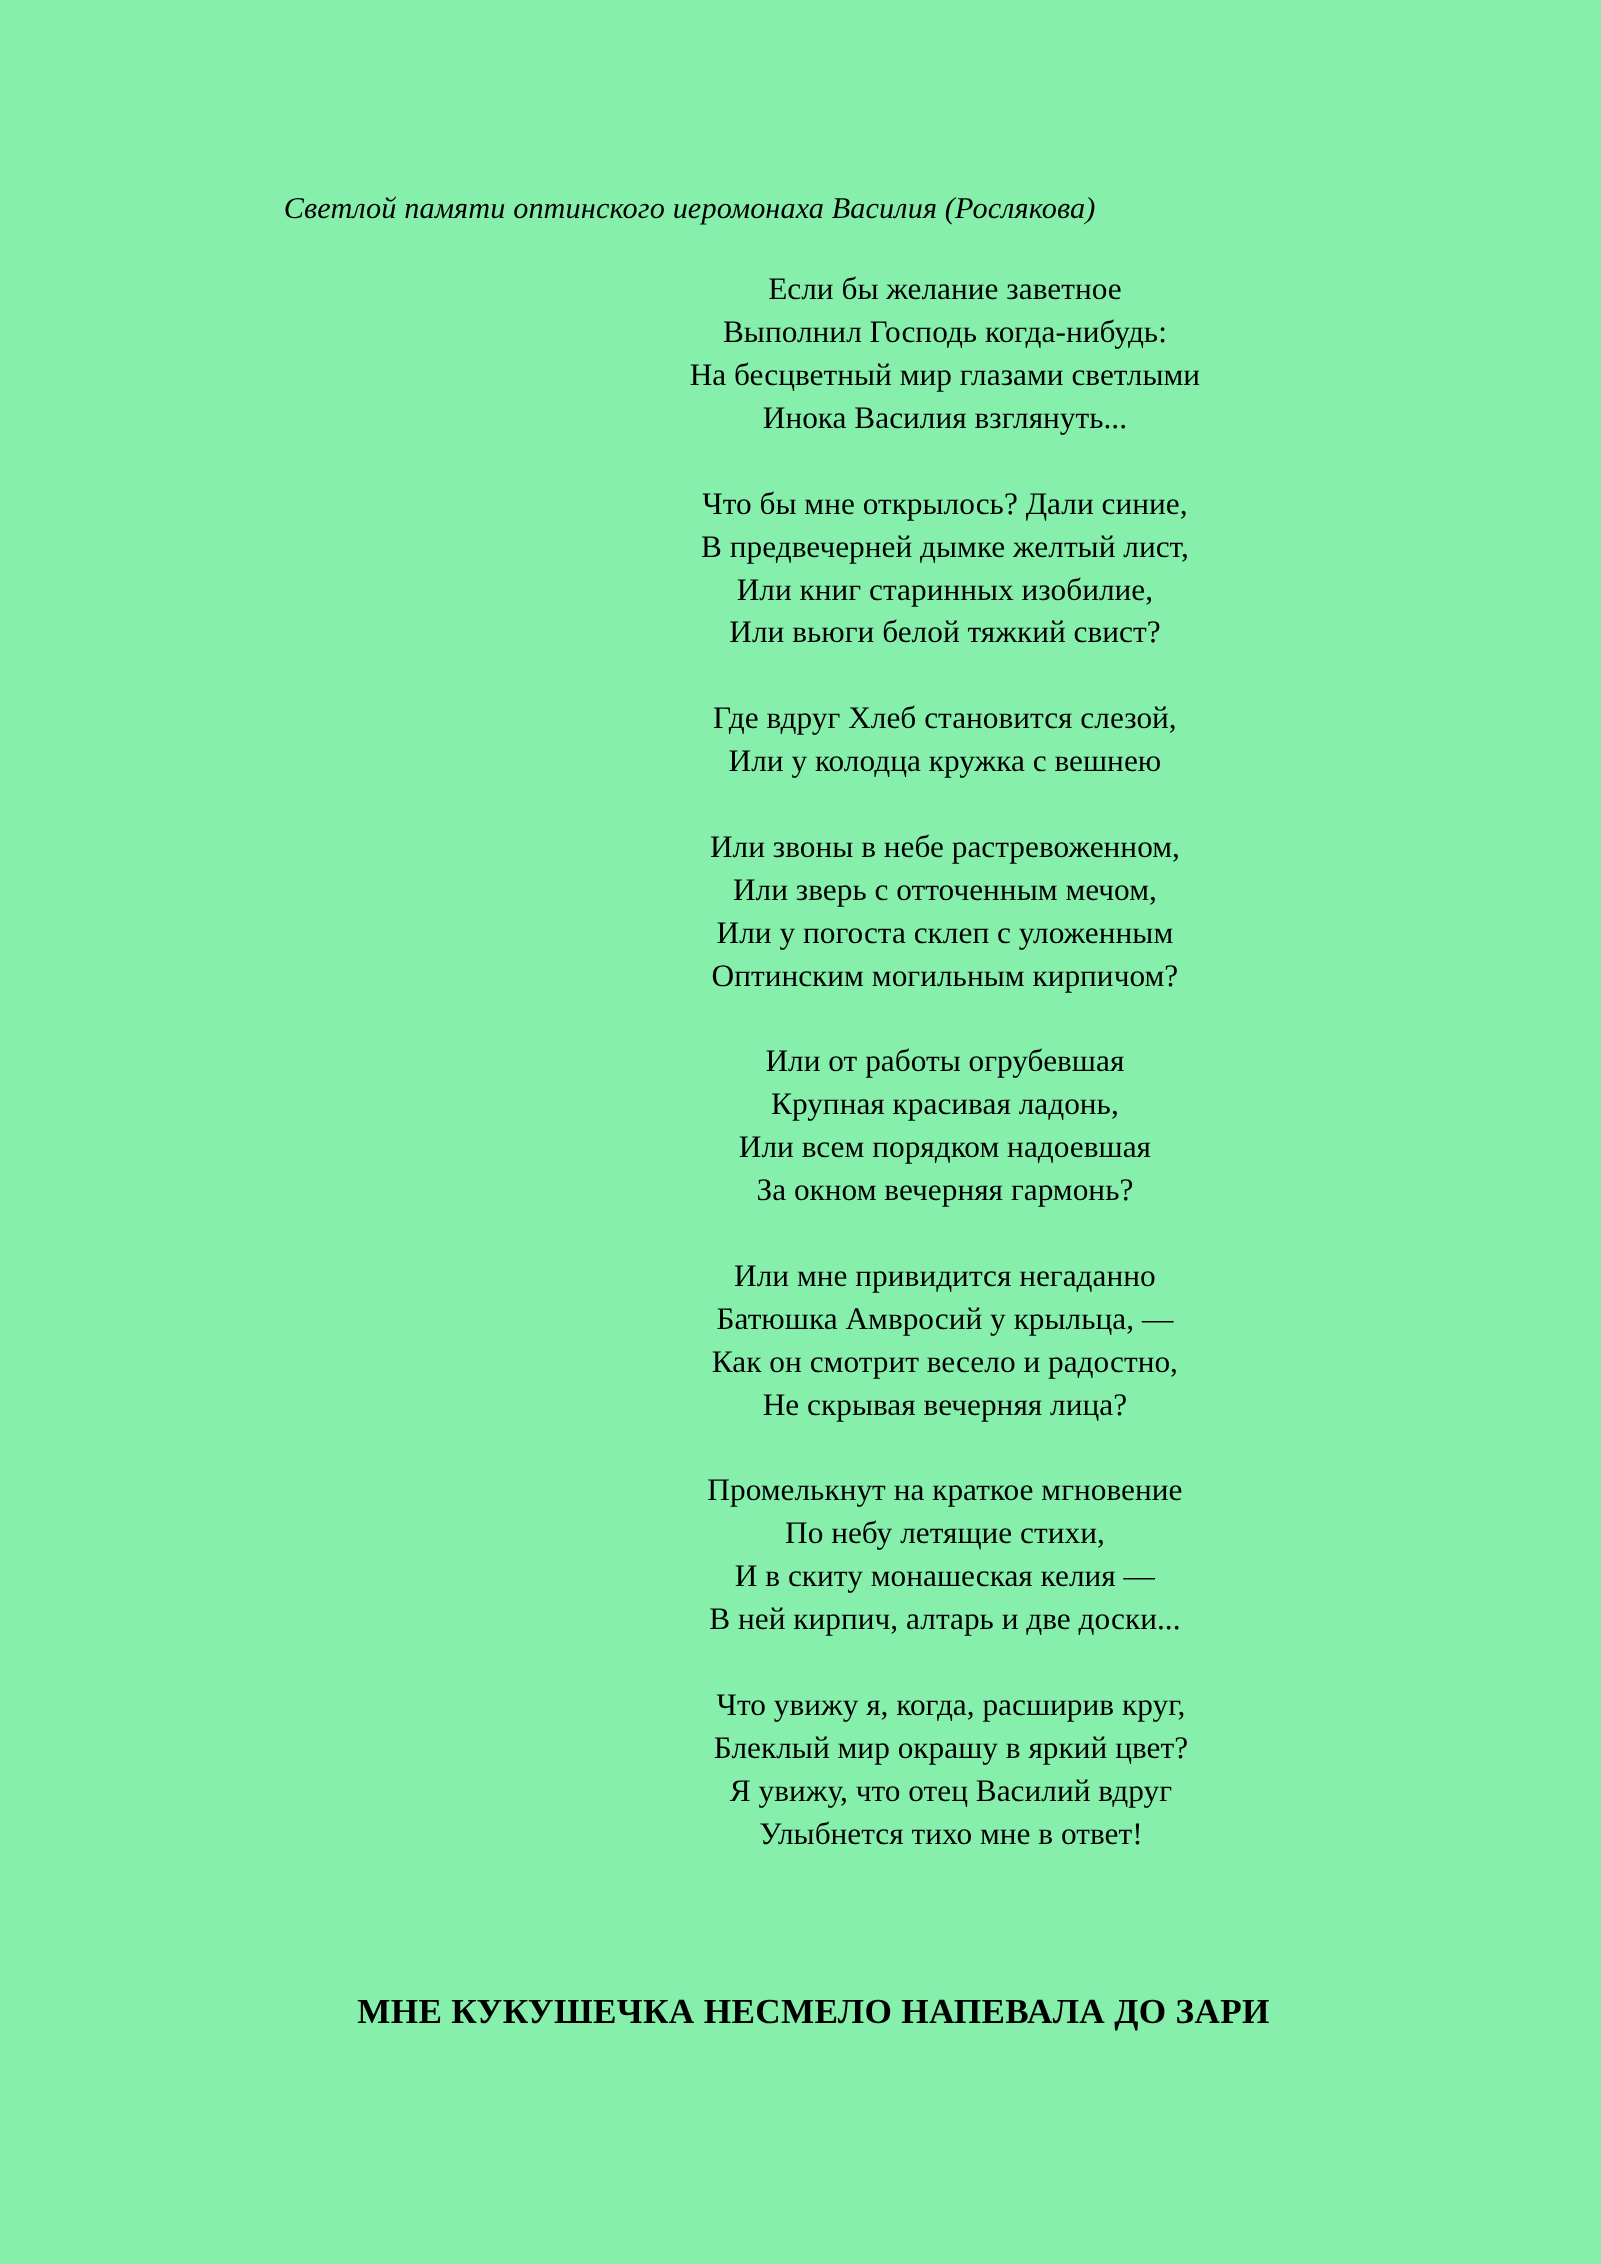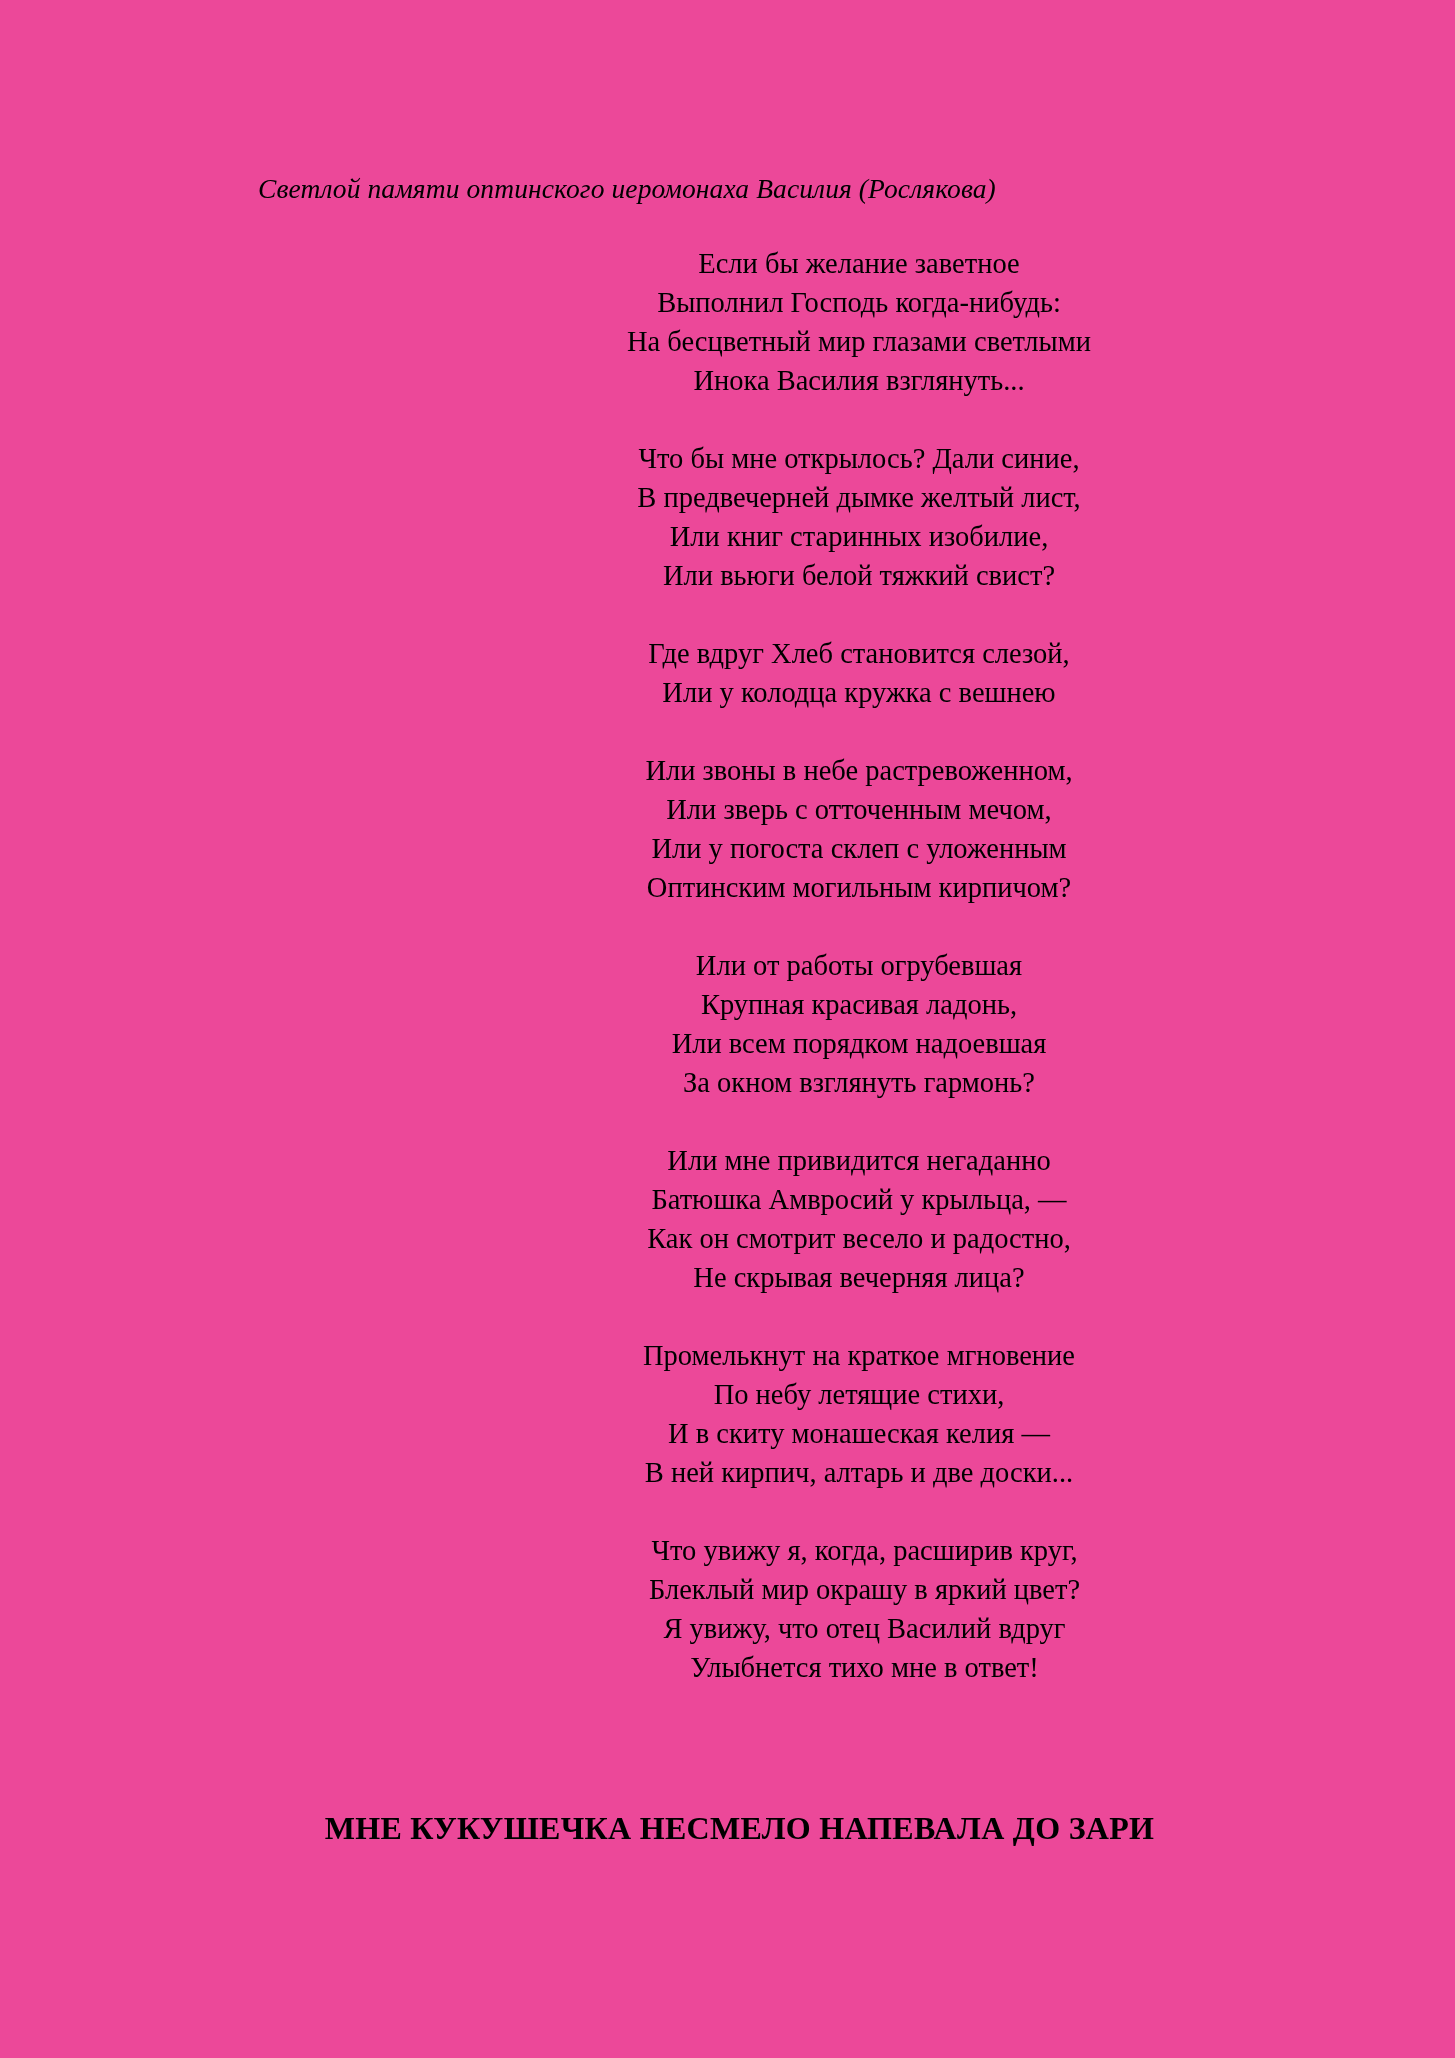--- a/index.html
+++ b/index.html
@@ -11,21 +11,21 @@
   body {
     font-family: "Liberation Serif", "DejaVu Serif", serif;
     color: #000000;
     -webkit-font-smoothing: antialiased;
   }
   .page {
     position: relative;
     width: 1455px;
     height: 2058px;
     margin: 0 auto;
-    background: #ec4899;
+    background: #86efac;
     overflow: hidden;
     box-sizing: border-box;
     font-family: Liberation Serif, serif;
   }
 
   
   .epigraph {
     position: absolute;
     left: 258px;
     top: 172px;
@@ -100,21 +100,21 @@
       <div class="stanza">
         <div class="verse-line">Или звоны в небе растревоженном,</div>
         <div class="verse-line">Или зверь с отточенным мечом,</div>
         <div class="verse-line">Или у погоста склеп с уложенным</div>
         <div class="verse-line">Оптинским могильным кирпичом?</div>
       </div>
       <div class="stanza">
         <div class="verse-line">Или от работы огрубевшая</div>
         <div class="verse-line">Крупная красивая ладонь,</div>
         <div class="verse-line">Или всем порядком надоевшая</div>
-        <div class="verse-line">За окном взглянуть гармонь?</div>
+        <div class="verse-line">За окном вечерняя гармонь?</div>
       </div>
       <div class="stanza">
         <div class="verse-line">Или мне привидится негаданно</div>
         <div class="verse-line">Батюшка Амвросий у крыльца, —</div>
         <div class="verse-line">Как он смотрит весело и радостно,</div>
         <div class="verse-line">Не скрывая вечерняя лица?</div>
       </div>
       <div class="stanza">
         <div class="verse-line">Промелькнут на краткое мгновение</div>
         <div class="verse-line">По небу летящие стихи,</div>

